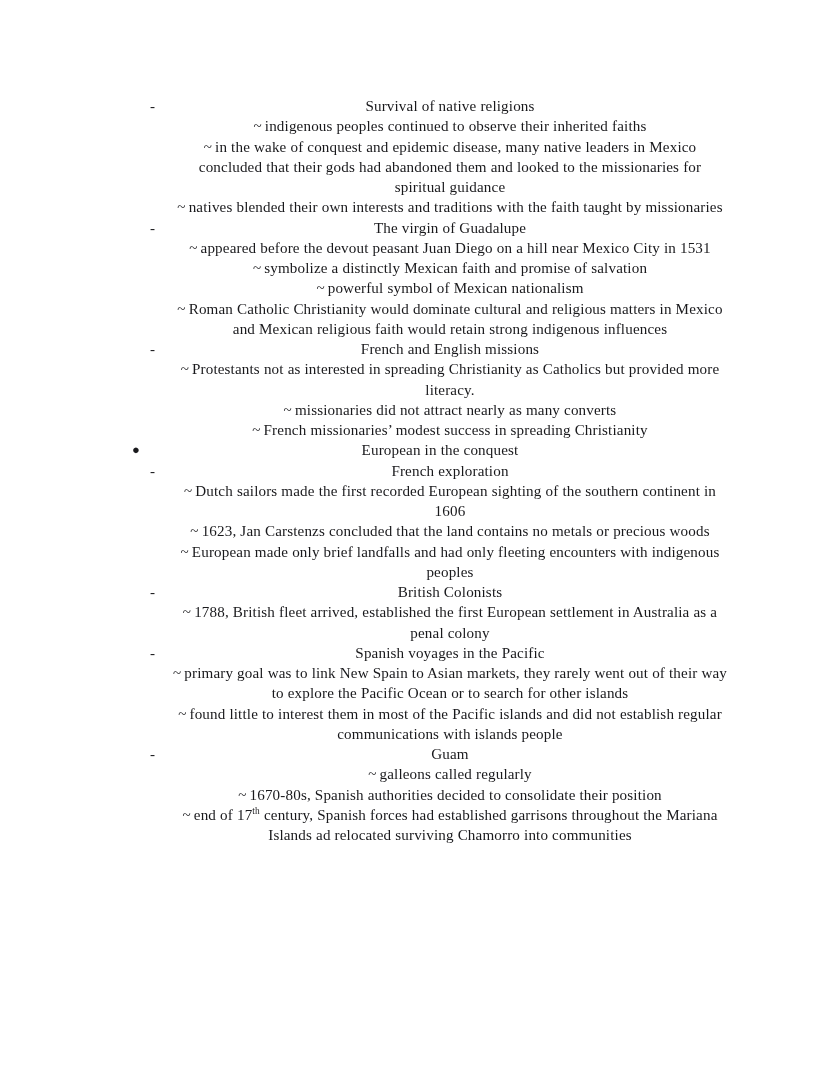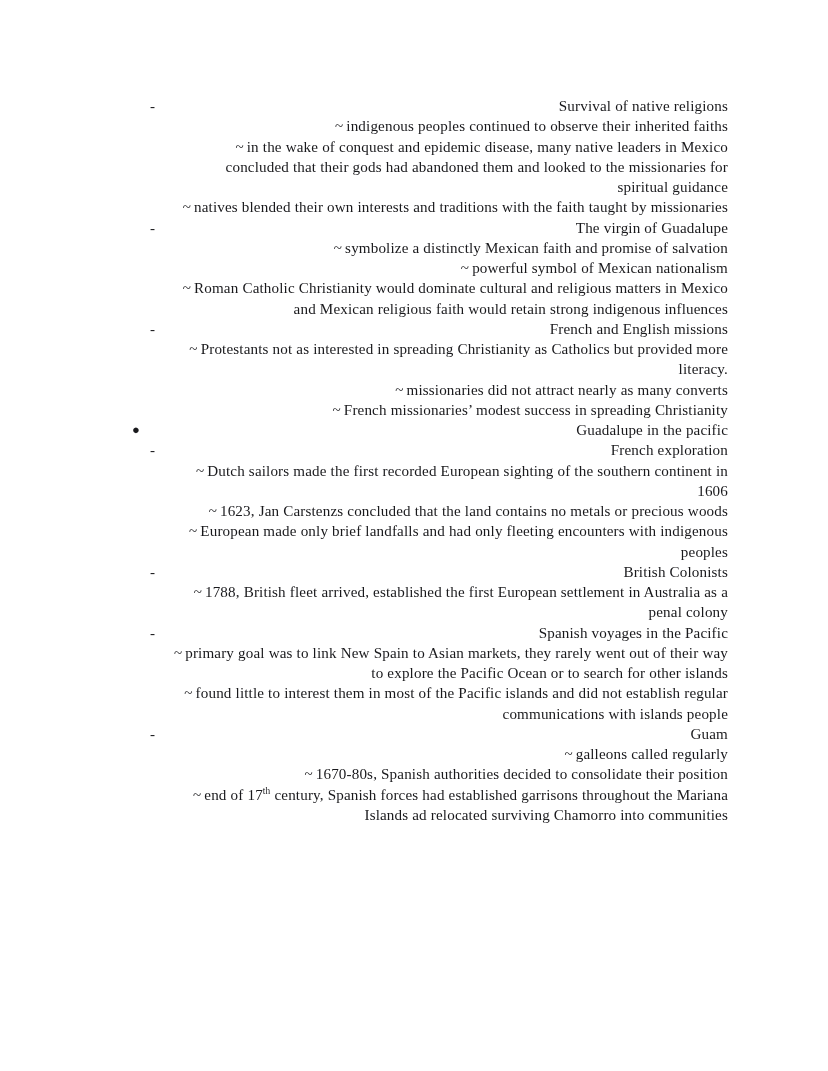--- a/index.html
+++ b/index.html
@@ -41,21 +41,21 @@
   }
   .marker {
     flex: 0 0 auto;
     text-align: left;
     color: #19191c;
     -webkit-user-select: none;
     user-select: none;
   }
   .body {
     flex: 1 1 auto;
-    text-align: right;
+    text-align: center;
     word-spacing: 0.005em;
   }
 
   
   .lvl1 { margin-left: 0px; }
   .lvl1 > .marker {
     width: 20px;
     font-size: 13px;
     line-height: 20.25px;
     padding-left: 4px;
@@ -102,20 +102,23 @@
         <div class="body"><span class="tilde">~</span><span>in the wake of conquest and epidemic disease, many native leaders in Mexico concluded that their gods had abandoned them and looked to the missionaries for spiritual guidance</span></div>
       </div>
       <div class="node lvl3">
         <div class="body"><span class="tilde">~</span><span>natives blended their own interests and traditions with the faith taught by missionaries</span></div>
       </div>
       <div class="node lvl2">
         <div class="marker">-</div>
         <div class="body"><span>The virgin of Guadalupe</span></div>
       </div>
       <div class="node lvl3">
+        <div class="body"><span class="tilde">~</span><span>appeared before the devout peasant Juan Diego on a hill near Mexico City in 1531</span></div>
+      </div>
+      <div class="node lvl3">
         <div class="body"><span class="tilde">~</span><span>symbolize a distinctly Mexican faith and promise of salvation</span></div>
       </div>
       <div class="node lvl3">
         <div class="body"><span class="tilde">~</span><span>powerful symbol of Mexican nationalism</span></div>
       </div>
       <div class="node lvl3">
         <div class="body"><span class="tilde">~</span><span>Roman Catholic Christianity would dominate cultural and religious matters in Mexico and Mexican religious faith would retain strong indigenous influences</span></div>
       </div>
       <div class="node lvl2">
         <div class="marker">-</div>
@@ -125,21 +128,21 @@
         <div class="body"><span class="tilde">~</span><span>Protestants not as interested in spreading Christianity as Catholics but provided more literacy.</span></div>
       </div>
       <div class="node lvl3">
         <div class="body"><span class="tilde">~</span><span>missionaries did not attract nearly as many converts</span></div>
       </div>
       <div class="node lvl3">
         <div class="body"><span class="tilde">~</span><span>French missionaries’ modest success in spreading Christianity</span></div>
       </div>
       <div class="node lvl1">
         <div class="marker">●</div>
-        <div class="body"><span>Guadalupe in the pacific</span></div>
+        <div class="body"><span>European in the conquest</span></div>
       </div>
       <div class="node lvl2">
         <div class="marker">-</div>
         <div class="body"><span>French exploration</span></div>
       </div>
       <div class="node lvl3">
         <div class="body"><span class="tilde">~</span><span>Dutch sailors made the first recorded European sighting of the southern continent in 1606</span></div>
       </div>
       <div class="node lvl3">
         <div class="body"><span class="tilde">~</span><span>1623, Jan Carstenzs concluded that the land contains no metals or precious woods</span></div>

